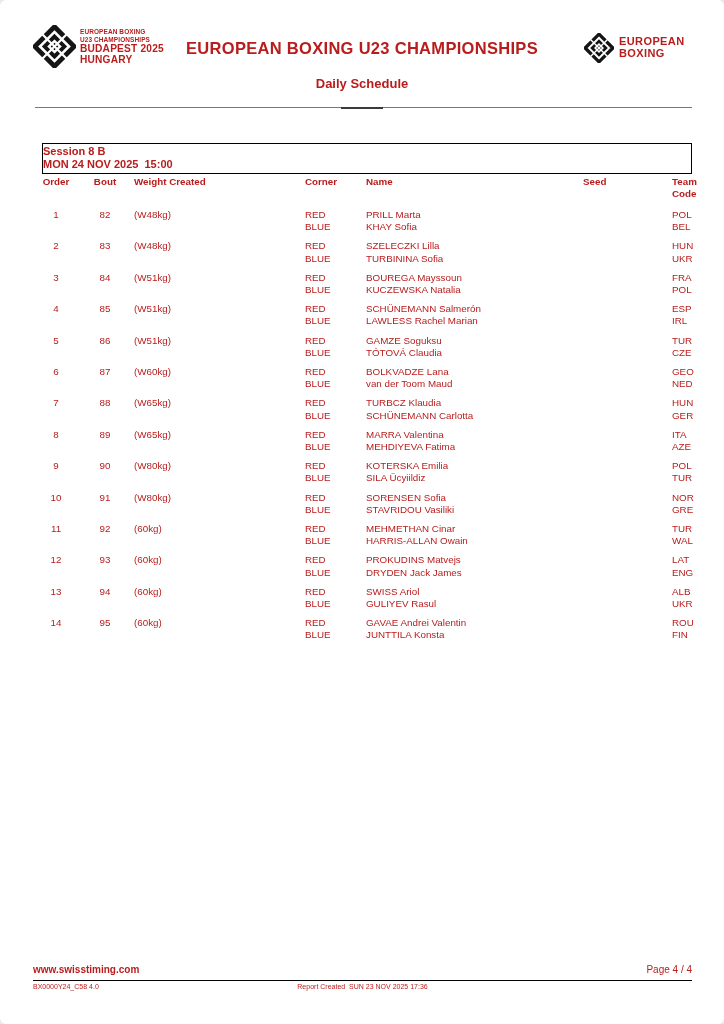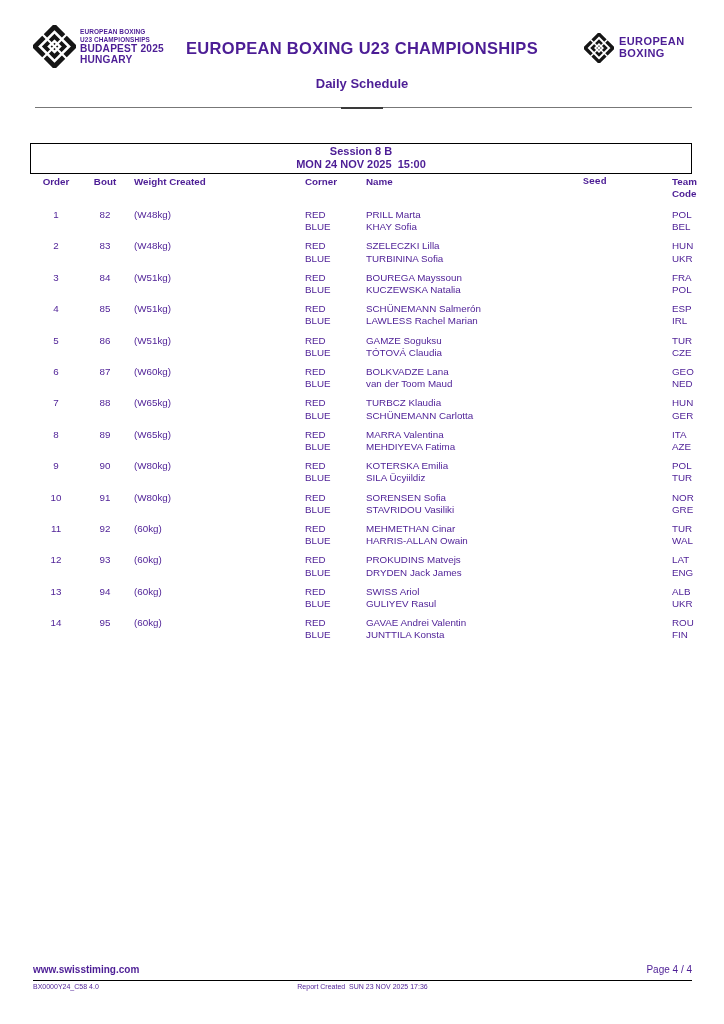--- a/index.html
+++ b/index.html
@@ -1,23 +1,24 @@
 <!DOCTYPE html>
 <html><head>
 <meta charset="utf-8">
 <style>
   html,body{margin:0;padding:0;background:#e8e8e8;}
   .page{
     position:relative;
     width:724px;height:1024px;
     background:#ffffff;
     font-family:"Liberation Sans","DejaVu Sans",sans-serif;
-    color:#4c1d95;
+    color:#b91c1c;
     overflow:hidden;
     margin:0 auto;
+    border-radius:6px;
   }
   .pre{white-space:pre;}
   .bold{font-weight:700;}
 
   
   .logo-left{position:absolute;left:33px;top:25px;display:flex;gap:4px;}
   .logo-left svg{width:43px;height:43px;}
   .ll-text{margin-top:3px;}
   .ll-small{font-size:6.9px;font-weight:700;line-height:7.6px;letter-spacing:0.1px;transform:scaleX(0.94);transform-origin:left;}
   .ll-big{font-size:10.6px;font-weight:700;line-height:11.3px;letter-spacing:0.2px;transform:scaleX(0.96);transform-origin:left;}
@@ -28,31 +29,31 @@
 
   .title{position:absolute;top:39px;left:0;right:0;text-align:center;
          font-size:16.5px;font-weight:700;letter-spacing:0.3px;}
   .subtitle{position:absolute;top:76px;left:0;right:0;text-align:center;
          font-size:13px;font-weight:700;}
   .header-rule{position:absolute;top:107px;left:35px;width:657px;border-top:1px solid #777;}
   .rule-notch{position:absolute;left:306px;top:-1.5px;width:42px;height:2px;background:#3a3a3a;}
 
   
   .schedule{position:absolute;left:30px;top:143px;width:662px;}
-  .session-box{border:1px solid #000;text-align:center;padding:1px 0 2px 0;}
+  .session-box{border:1px solid #000;padding:1px 0 2px 0;margin-left:12px;}
   .session-title{font-size:11px;font-weight:700;line-height:13px;}
   .session-datetime{font-size:11px;font-weight:700;line-height:13px;}
 
   .grid{display:grid;grid-template-columns:52px 46px 173px 59px 218px 50px 64px;}
   .c-order{text-align:center;}
   .c-bout{text-align:center;}
   .c-weight{padding-left:6px;}
   .c-corner{padding-left:4px;}
   .c-name{padding-left:6px;}
-  .c-seed{padding-left:5px;font-family:Liberation Mono, monospace;}
+  .c-seed{padding-left:5px;}
   .c-team{padding-left:5px;margin-left:39px;}
 
   .col-headers{margin-top:2px;font-size:9.8px;font-weight:700;line-height:11.5px;}
   .rows{margin-top:10px;}
   .bout-row{font-size:9.8px;line-height:12.2px;margin-bottom:7px;}
 
   
   footer{position:absolute;left:33px;width:659px;top:964px;}
   .f-row{display:flex;justify-content:space-between;align-items:baseline;
          border-bottom:1px solid #000;font-size:10px;line-height:11px;padding-bottom:5px;}

